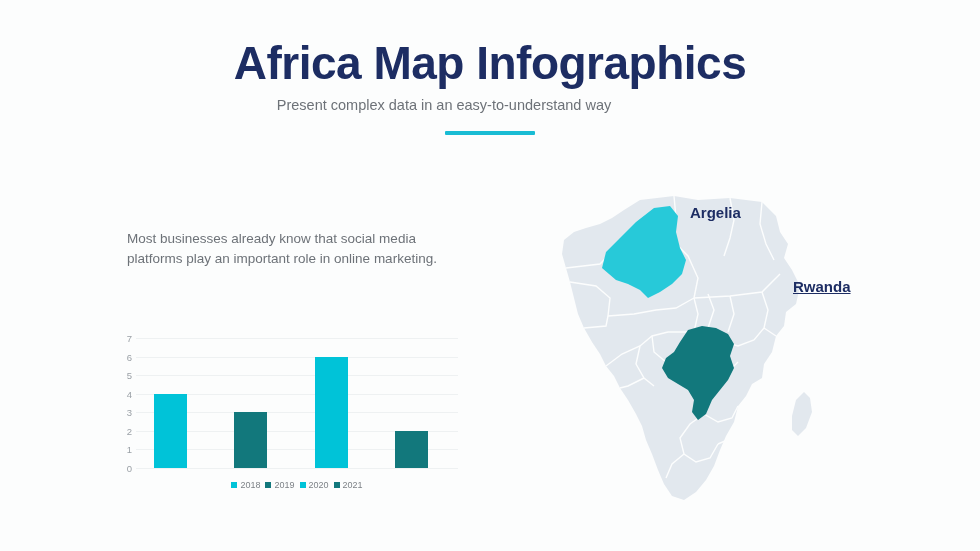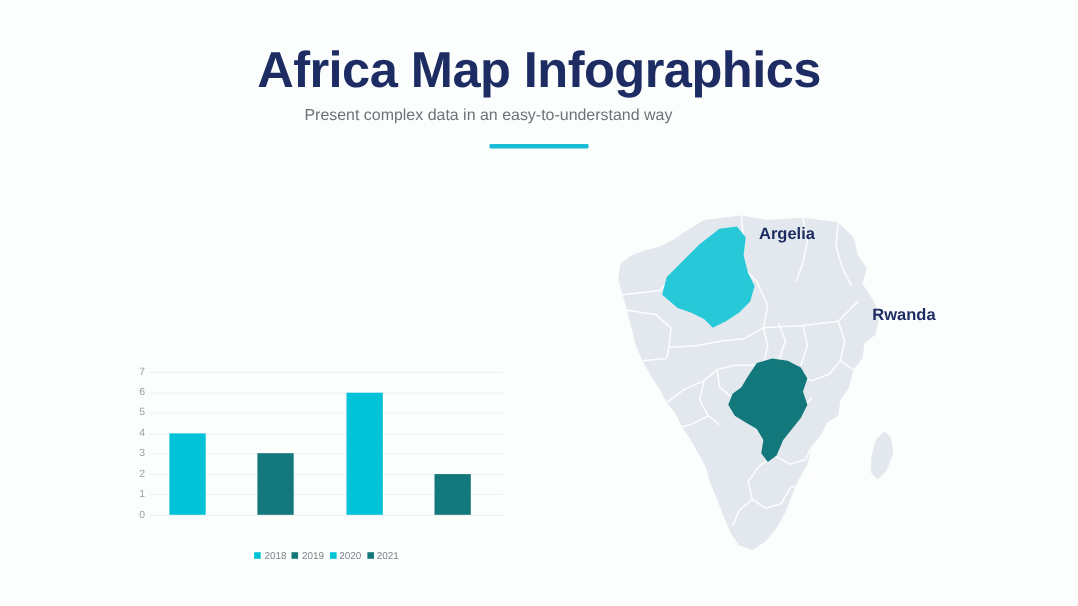--- a/index.html
+++ b/index.html
@@ -60,49 +60,50 @@
   .ylabel{
     position:absolute;right:0;
     font-size:9.5px;color:#9aa0a6;
     transform:translateY(-50%);
     text-align:right;white-space:nowrap;
   }
   .bars{position:absolute;inset:0;}
   .bar{position:absolute;bottom:0;}
   .legend{
     position:absolute;left:18px;top:150px;width:322px;
-    display:flex;justify-content:center;align-items:center;gap:5px;margin-top:20px;
+    display:flex;justify-content:center;align-items:center;gap:5px;
   }
   .legend-item{display:flex;align-items:center;gap:3px;}
   .legend-swatch{width:6px;height:6px;display:inline-block;}
   .legend-label{font-size:9px;color:#7d8287;}
 
   
   .map-wrap{position:absolute;left:548px;top:186px;width:300px;height:345px;}
   .map-svg{width:300px;height:345px;display:block;}
   .map-label{
     position:absolute;
     font-size:15px;font-weight:bold;color:#1d2d63;
     white-space:nowrap;
   }
   #label-argelia{left:690px;top:192px;margin-top:12px;}
-  #label-rwanda{left:793px;top:278px;}
+  #label-rwanda{left:793px;top:278px;text-decoration:underline;}
 </style>
 </head>
 <body>
 
 <div class="slide">
 
   <div class="header">
     <h1 class="title">Africa Map Infographics</h1>
     <div class="subtitle">Present complex data in an easy-to-understand way</div>
     <div class="accent-bar"></div>
   </div>
 
   <div class="left-col">
+    <p class="lead-text">Most businesses already know that social media platforms play an important role in online marketing.</p>
   </div>
 
   <div class="chart">
     <div class="ylabels">
         <div class="ylabel" style="top: 130px;">0</div>
         <div class="ylabel" style="top: 111.429px;">1</div>
         <div class="ylabel" style="top: 92.8571px;">2</div>
         <div class="ylabel" style="top: 74.2857px;">3</div>
         <div class="ylabel" style="top: 55.7143px;">4</div>
         <div class="ylabel" style="top: 37.1429px;">5</div>

